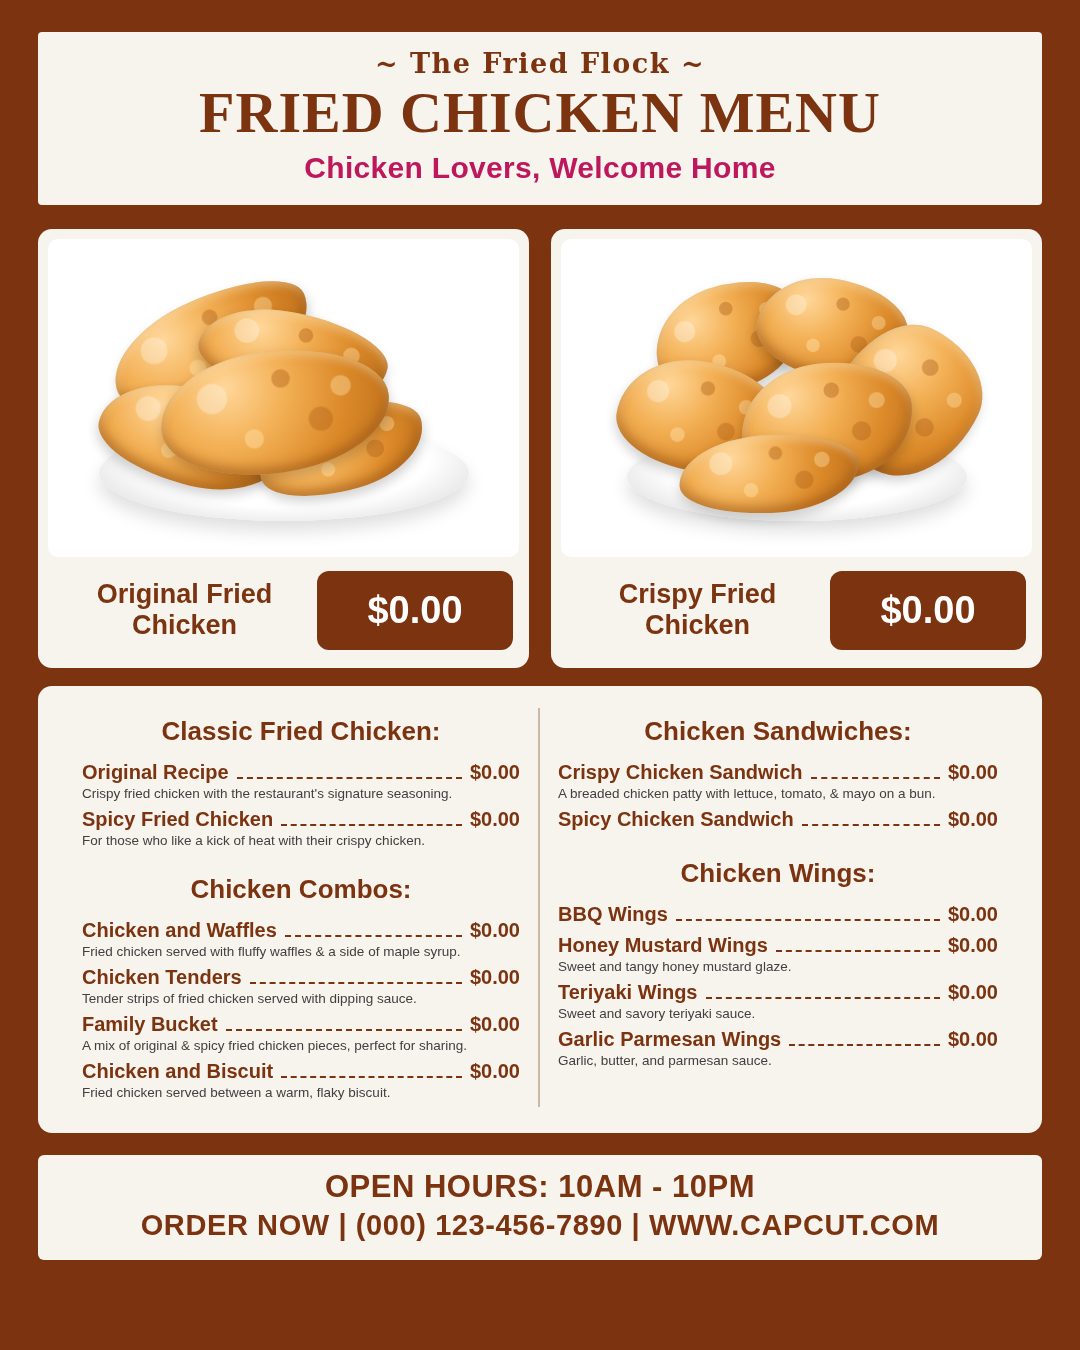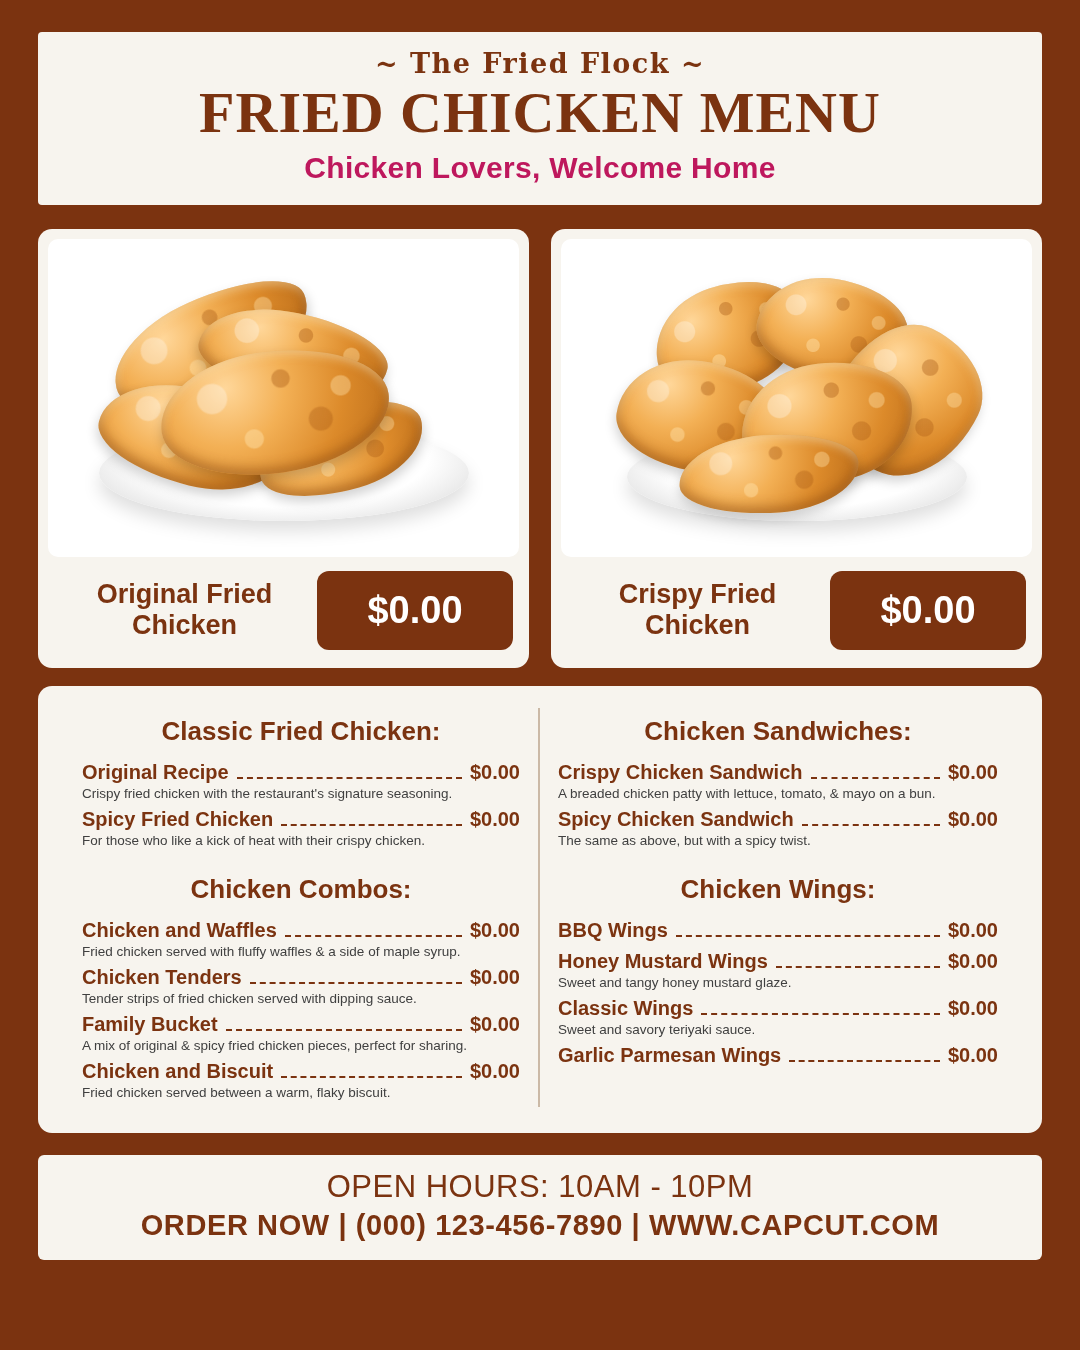--- a/index.html
+++ b/index.html
@@ -212,21 +212,21 @@
   
   .footer {
     margin-top: 22px;
     background: #F7F4EE;
     border-radius: 6px;
     text-align: center;
     padding: 14px 10px 18px;
   }
   .footer .hours {
     font-size: 31px;
-    font-weight: normal;
+    font-weight: bold;
     color: #7B3310;
     letter-spacing: 0.5px;
   }
   .footer .contact {
     font-size: 29px;
     font-weight: bold;
     color: #7B3310;
     letter-spacing: 0.6px;
     margin-top: 4px;
   }
@@ -358,21 +358,20 @@
           </div>
           <div class="item-desc">A breaded chicken patty with lettuce, tomato, &amp; mayo on a bun.</div>
         </div>
 
         <div class="item">
           <div class="item-row">
             <span class="item-name">Spicy Chicken Sandwich</span>
             <span class="leader"></span>
             <span class="item-price">$0.00</span>
           </div>
-          <div class="item-desc">The same as above, but with a spicy twist.</div>
         </div>
       </div>
 
       <div class="section">
         <div class="section-title">Chicken Wings:</div>
 
         <div class="item">
           <div class="item-row">
             <span class="item-name">BBQ Wings</span>
             <span class="leader"></span>
@@ -384,33 +383,34 @@
           <div class="item-row">
             <span class="item-name">Honey Mustard Wings</span>
             <span class="leader"></span>
             <span class="item-price">$0.00</span>
           </div>
           <div class="item-desc">Sweet and tangy honey mustard glaze.</div>
         </div>
 
         <div class="item">
           <div class="item-row">
-            <span class="item-name">Classic Wings</span>
+            <span class="item-name">Teriyaki Wings</span>
             <span class="leader"></span>
             <span class="item-price">$0.00</span>
           </div>
           <div class="item-desc">Sweet and savory teriyaki sauce.</div>
         </div>
 
         <div class="item">
           <div class="item-row">
             <span class="item-name">Garlic Parmesan Wings</span>
             <span class="leader"></span>
             <span class="item-price">$0.00</span>
           </div>
+          <div class="item-desc">Garlic, butter, and parmesan sauce.</div>
         </div>
       </div>
 
     </div>
 
   </div>
 
   <div class="footer">
     <div class="hours">OPEN HOURS: 10AM - 10PM</div>
     <div class="contact">ORDER NOW | (000) 123-456-7890 | WWW.CAPCUT.COM</div>

